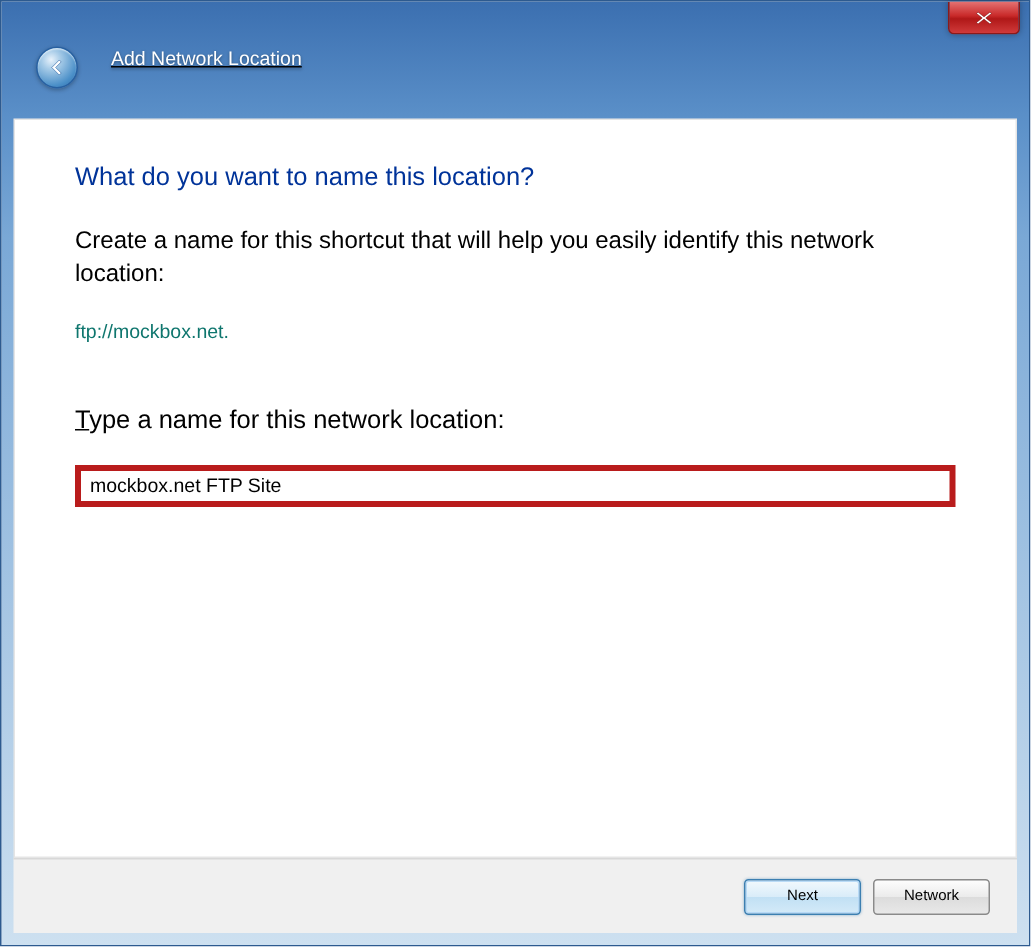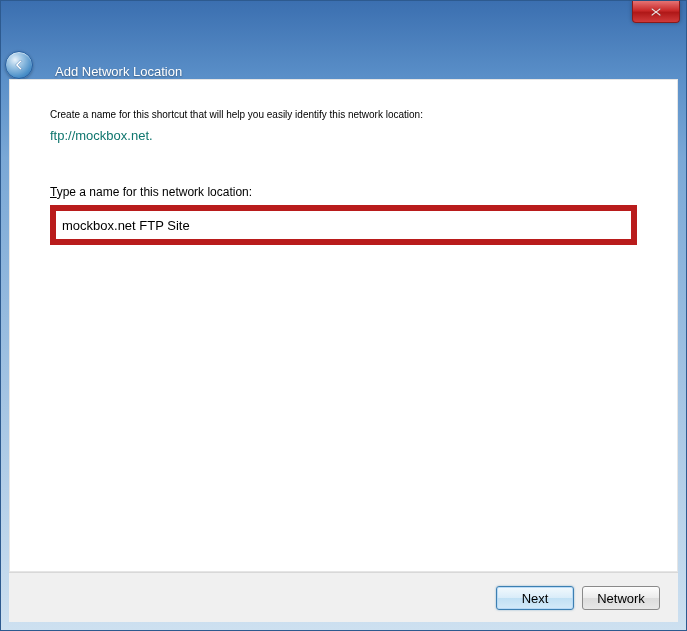--- a/index.html
+++ b/index.html
@@ -37,23 +37,24 @@
       align-items: center;
       justify-content: center;
       cursor: pointer;
       margin-right: 6px;
       box-shadow: 0 0 4px rgba(0,0,0,0.3);
     }
     .close-btn svg { width: 12px; height: 10px; }
     .header {
       height: 48px;
       display: flex;
-      align-items: flex-end;
-      padding-left: 4px;
+      align-items: flex-start;
+      padding-left: 23px;
       gap: 22px;
+      text-decoration: underline;
     }
     .back-btn {
       width: 28px;
       height: 28px;
       border-radius: 50%;
       background: radial-gradient(circle at 35% 30%, #e8f2fb 0%, #a8cce8 25%, #4a8fc8 70%, #2d6ba8 100%);
       border: 1px solid #2860a0;
       display: flex;
       align-items: center;
       justify-content: center;
@@ -79,61 +80,61 @@
       padding: 28px 40px 10px 40px;
     }
     .heading {
       color: #003399;
       font-size: 17px;
       font-weight: 400;
       margin-bottom: 22px;
     }
     .instruction {
       color: #000;
-      font-size: 10px;
-      margin-bottom: 6px;
+      font-size: 16px;
+      margin-bottom: 18px;
       line-height: 1.4;
     }
     .url-text {
       color: #0f766e;
       font-size: 13px;
       margin-bottom: 42px;
     }
     .field-label {
       color: #000;
-      font-size: 12px;
-      margin-bottom: 6px;
+      font-size: 17px;
+      margin-bottom: 20px;
       display: block;
     }
     .field-label .ul { text-decoration: underline; }
     .name-input {
       width: 100%;
-      height: 40px;
+      height: 28px;
       padding: 3px 6px;
       font-size: 13px;
       font-family: inherit;
-      border: 6px solid #b91c1c;
+      border: 4px solid #b91c1c;
       outline: none;
       background: #fff;
     }
     .footer {
       height: 50px;
       background: #f0f0f0;
       border-top: 1px solid #d8d8d8;
       margin: 0 8px 8px 8px;
       display: flex;
       align-items: center;
       justify-content: flex-end;
       gap: 8px;
       padding-right: 18px;
     }
     .btn {
       min-width: 78px;
       height: 24px;
-      font-size: 13px;
+      font-size: 10px;
       font-family: inherit;
       border: 1px solid #8a8a8a;
       border-radius: 3px;
       background: linear-gradient(180deg, #fdfdfd 0%, #ebebeb 50%, #dcdcdc 51%, #e8e8e8 100%);
       cursor: pointer;
       padding: 4px 12px;
     }
     .btn.default {
       border: 1px solid #3c7fb1;
       box-shadow: 0 0 2px rgba(60,127,177,0.6), inset 0 0 0 1px rgba(180,215,245,0.9);
@@ -156,20 +157,21 @@
     <div class="back-btn">
       <svg viewBox="0 0 14 14">
         <path d="M8.5 2 L3.5 7 L8.5 12 L9.8 10.7 L6.1 7 L9.8 3.3 Z" fill="#fff" stroke="#2860a0" stroke-width="0.4"></path>
       </svg>
     </div>
     <div class="header-title">Add Network Location</div>
   </div>
 
   <div class="content-wrap">
     <div class="content">
+      <h1 class="heading">What do you want to name this location?</h1>
       <p class="instruction">Create a name for this shortcut that will help you easily identify this network location:</p>
       <p class="url-text">ftp://mockbox.net.</p>
       <label class="field-label"><span class="ul">T</span><span>ype a name for this network location:</span></label>
       <input type="text" class="name-input" value="mockbox.net FTP Site" style="">
     </div>
   </div>
 
   <div class="footer">
     <button class="btn default">Next</button>
     <button class="btn">Network</button>

